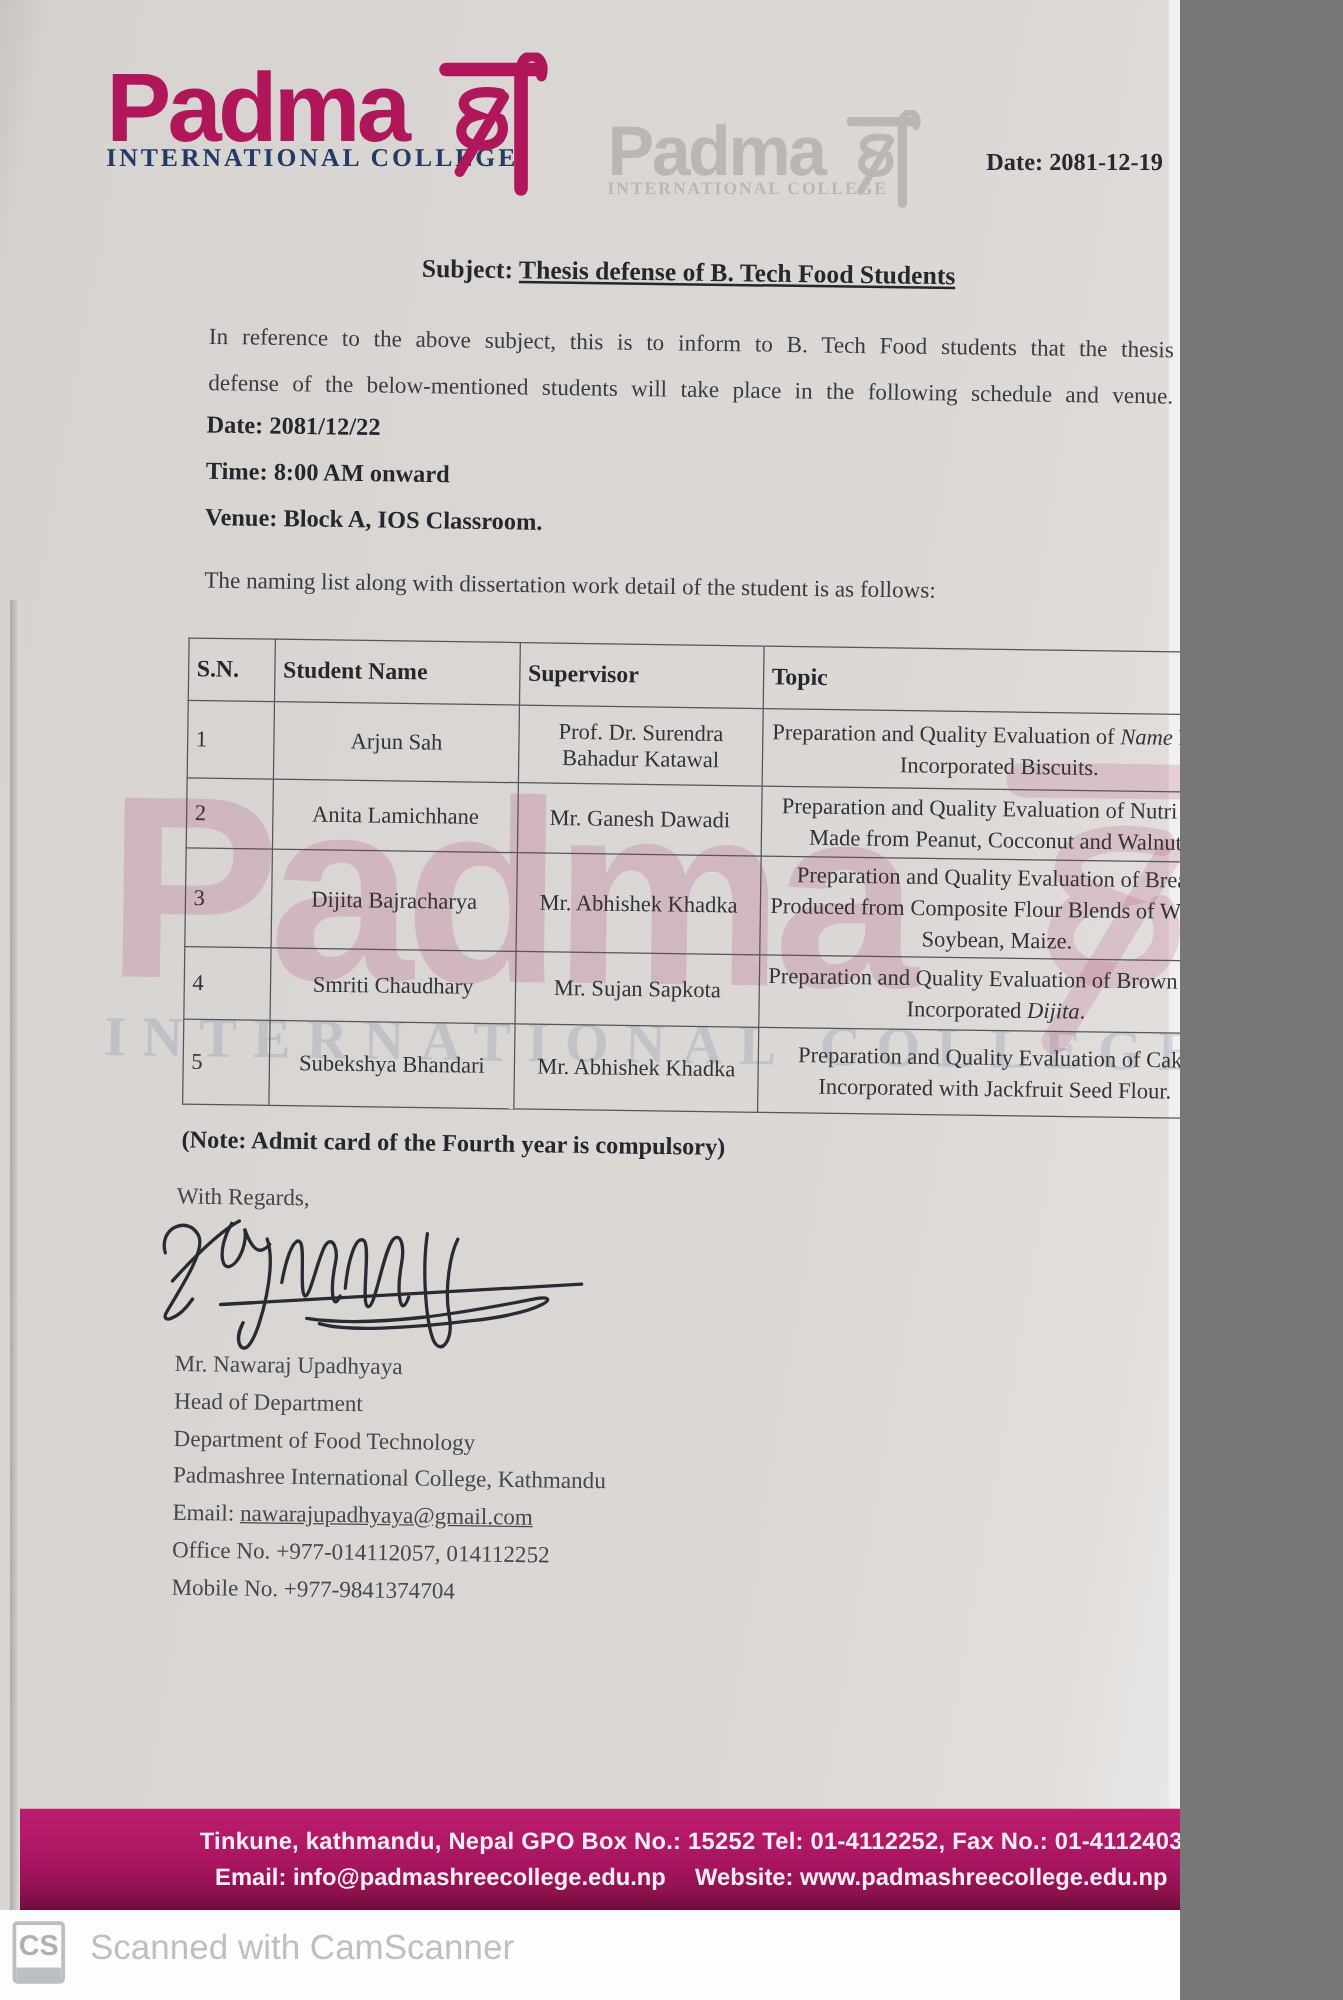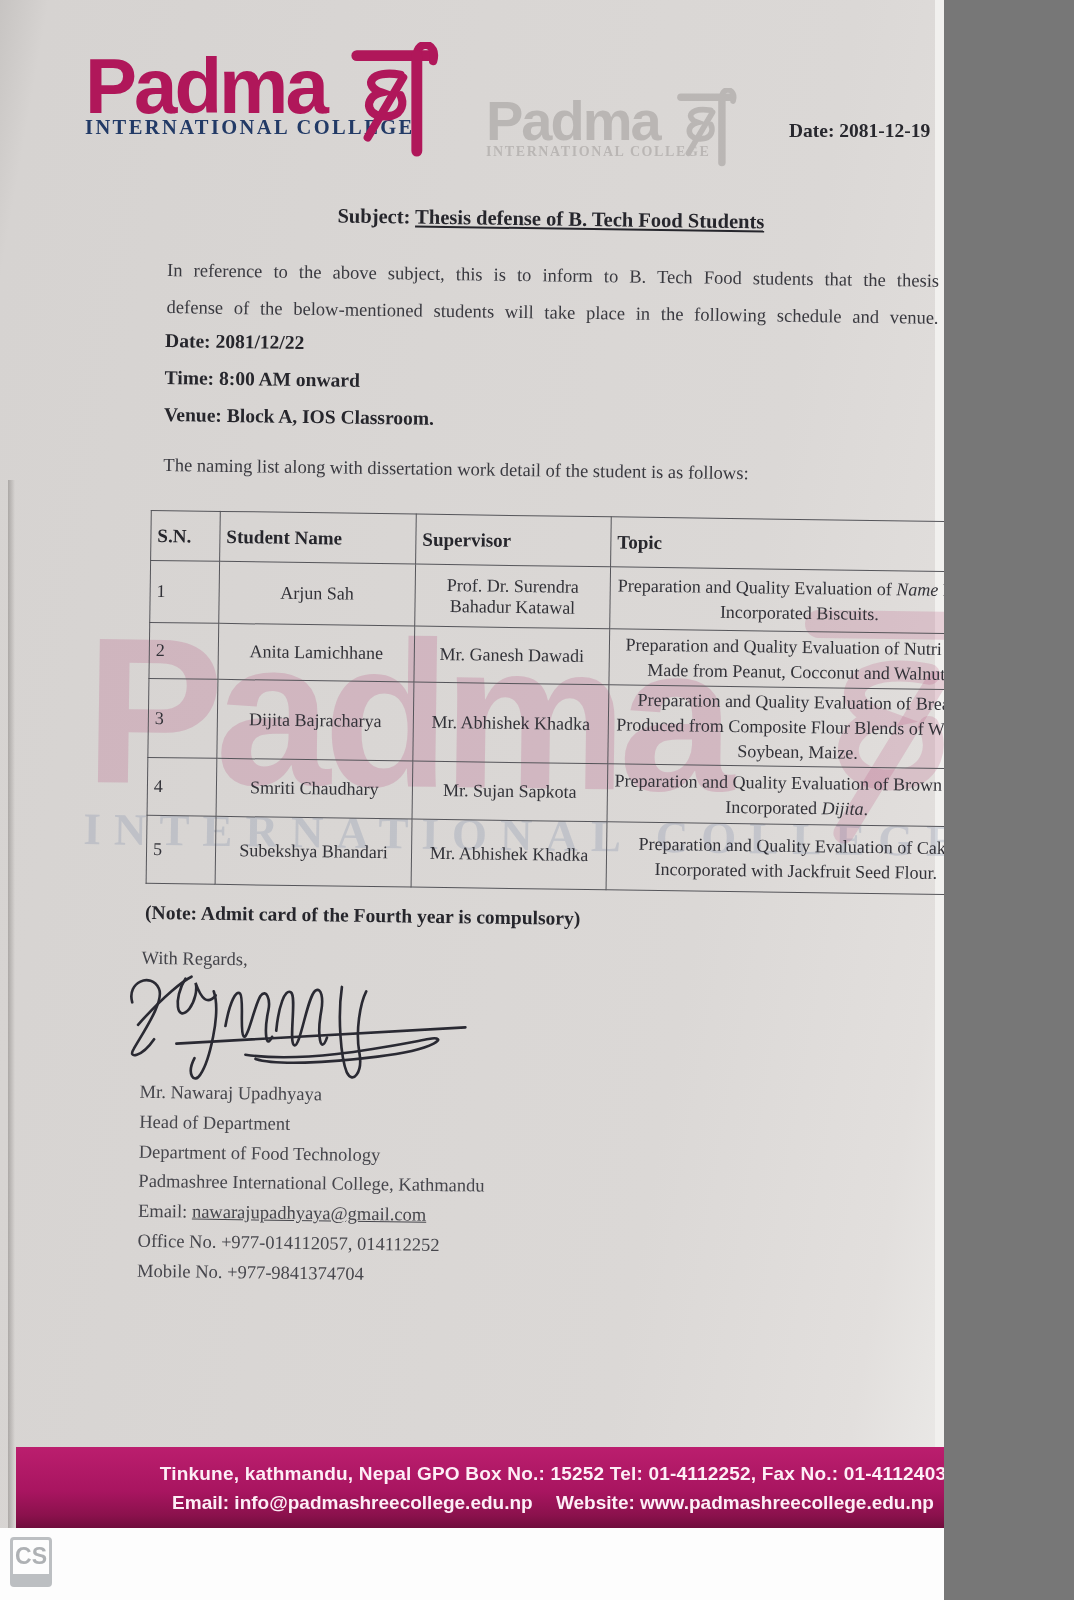--- a/index.html
+++ b/index.html
@@ -214,14 +214,15 @@
       <span>Email: info@padmashreecollege.edu.np</span>
       <span>Website: www.padmashreecollege.edu.np</span>
     </div>
   </div>
 
   <div class="csbar">
     <div class="csbadge">
       <div class="cstxt">CS</div>
       <div class="cstab"></div>
     </div>
+    <div class="cslabel">Scanned with CamScanner</div>
   </div>
 </div>
 
 </body></html>

